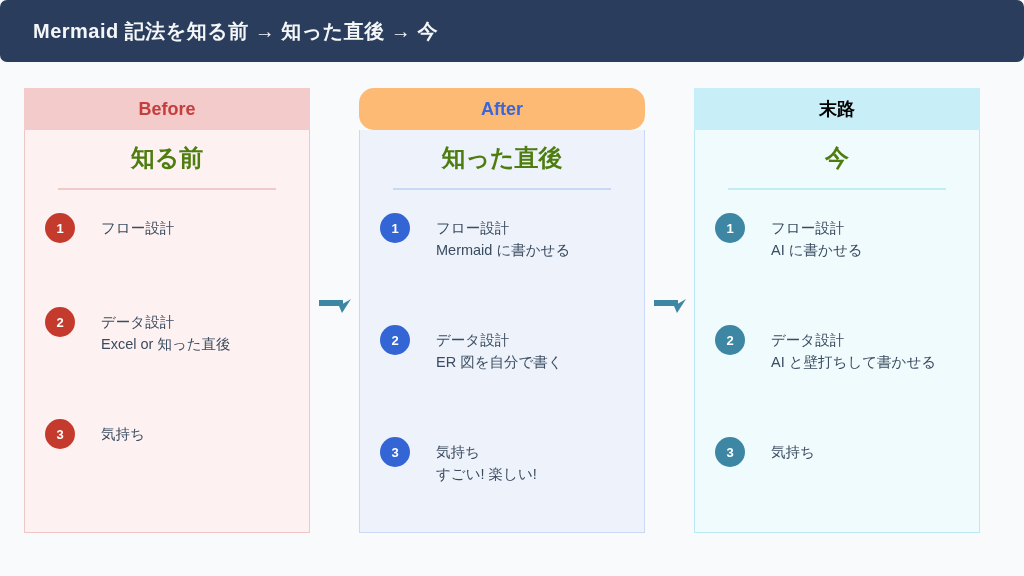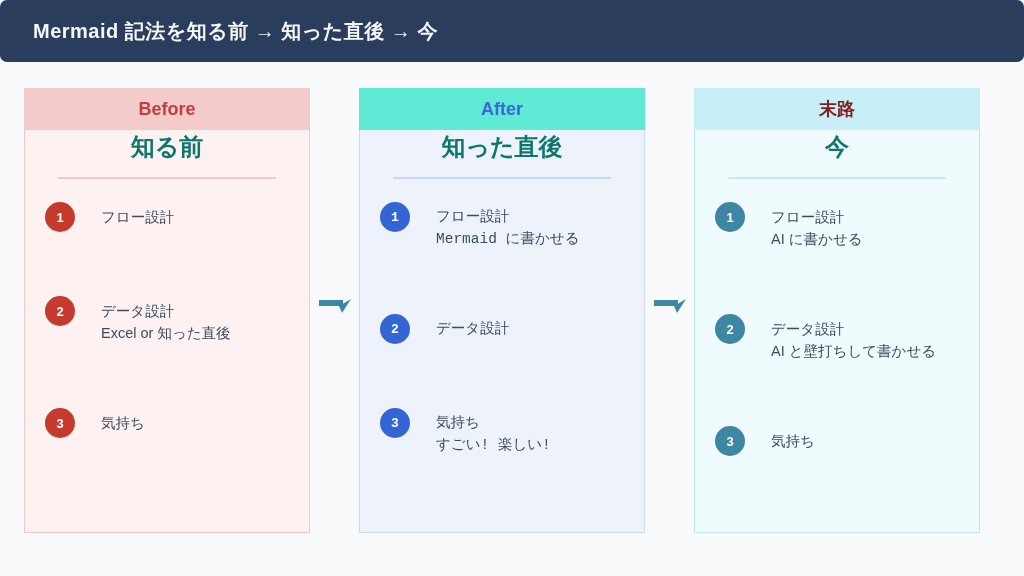--- a/index.html
+++ b/index.html
@@ -46,22 +46,22 @@
   }
   .col-body {
     height: 403px;
     border: 1px solid transparent;
     border-top: none;
   }
   .col-title {
     text-align: center;
     font-size: 24px;
     font-weight: bold;
-    color: #0f766e;
-    padding-top: 1px;
+    color: #4d7c0f;
+    padding-top: 12px;
   }
   .col-divider {
     width: 218px; height: 2px;
     margin: 14px auto 0 auto;
   }
   .items {
     margin-top: 23px;
     padding-left: 20px;
   }
   .item {
@@ -83,26 +83,26 @@
     font-size: 14.5px;
     line-height: 22px;
     color: #3b4c60;
   }
   
   .theme-red .col-badge { background: #f2cbca; color: #c53d3d; }
   .theme-red .col-body  { background: #fdf2f1; border-color: #edc8c5; }
   .theme-red .col-divider { background: #f0cac7; }
   .theme-red .num-circle { background: #c43b2e; }
   
-  .theme-blue .col-badge { background: #5eead4; color: #3a66d9; }
-  .theme-blue .col-body  { background: #edf2fb; border-color: #c9daf6; font-family: Liberation Mono, monospace; }
+  .theme-blue .col-badge { background: #fdba74; color: #3a66d9; border-radius: 15px; }
+  .theme-blue .col-body  { background: #edf2fb; border-color: #c9daf6; }
   .theme-blue .col-divider { background: #c9d9f3; }
   .theme-blue .num-circle { background: #3365d4; }
   
-  .theme-teal .col-badge { background: #c8eff8; color: #7f1d1d; }
+  .theme-teal .col-badge { background: #c8eff8; color: #000000; }
   .theme-teal .col-body  { background: #effbfd; border-color: #b9eaf4; }
   .theme-teal .col-divider { background: #c3edf6; }
   .theme-teal .num-circle { background: #3d87a4; }
   
   .flow-arrow {
     position: absolute;
     top: 233px;
     width: 32px; height: 20px;
   }
   .arrow-1 { left: 319px; }
@@ -161,20 +161,21 @@
           <div class="num-circle">1</div>
           <div class="item-text">
             <div>フロー設計</div>
             <div>Mermaid に書かせる</div>
           </div>
         </div>
         <div class="item">
           <div class="num-circle">2</div>
           <div class="item-text">
             <div>データ設計</div>
+            <div>ER 図を自分で書く</div>
           </div>
         </div>
         <div class="item">
           <div class="num-circle">3</div>
           <div class="item-text">
             <div>気持ち</div>
             <div>すごい! 楽しい!</div>
           </div>
         </div>
       </div>

